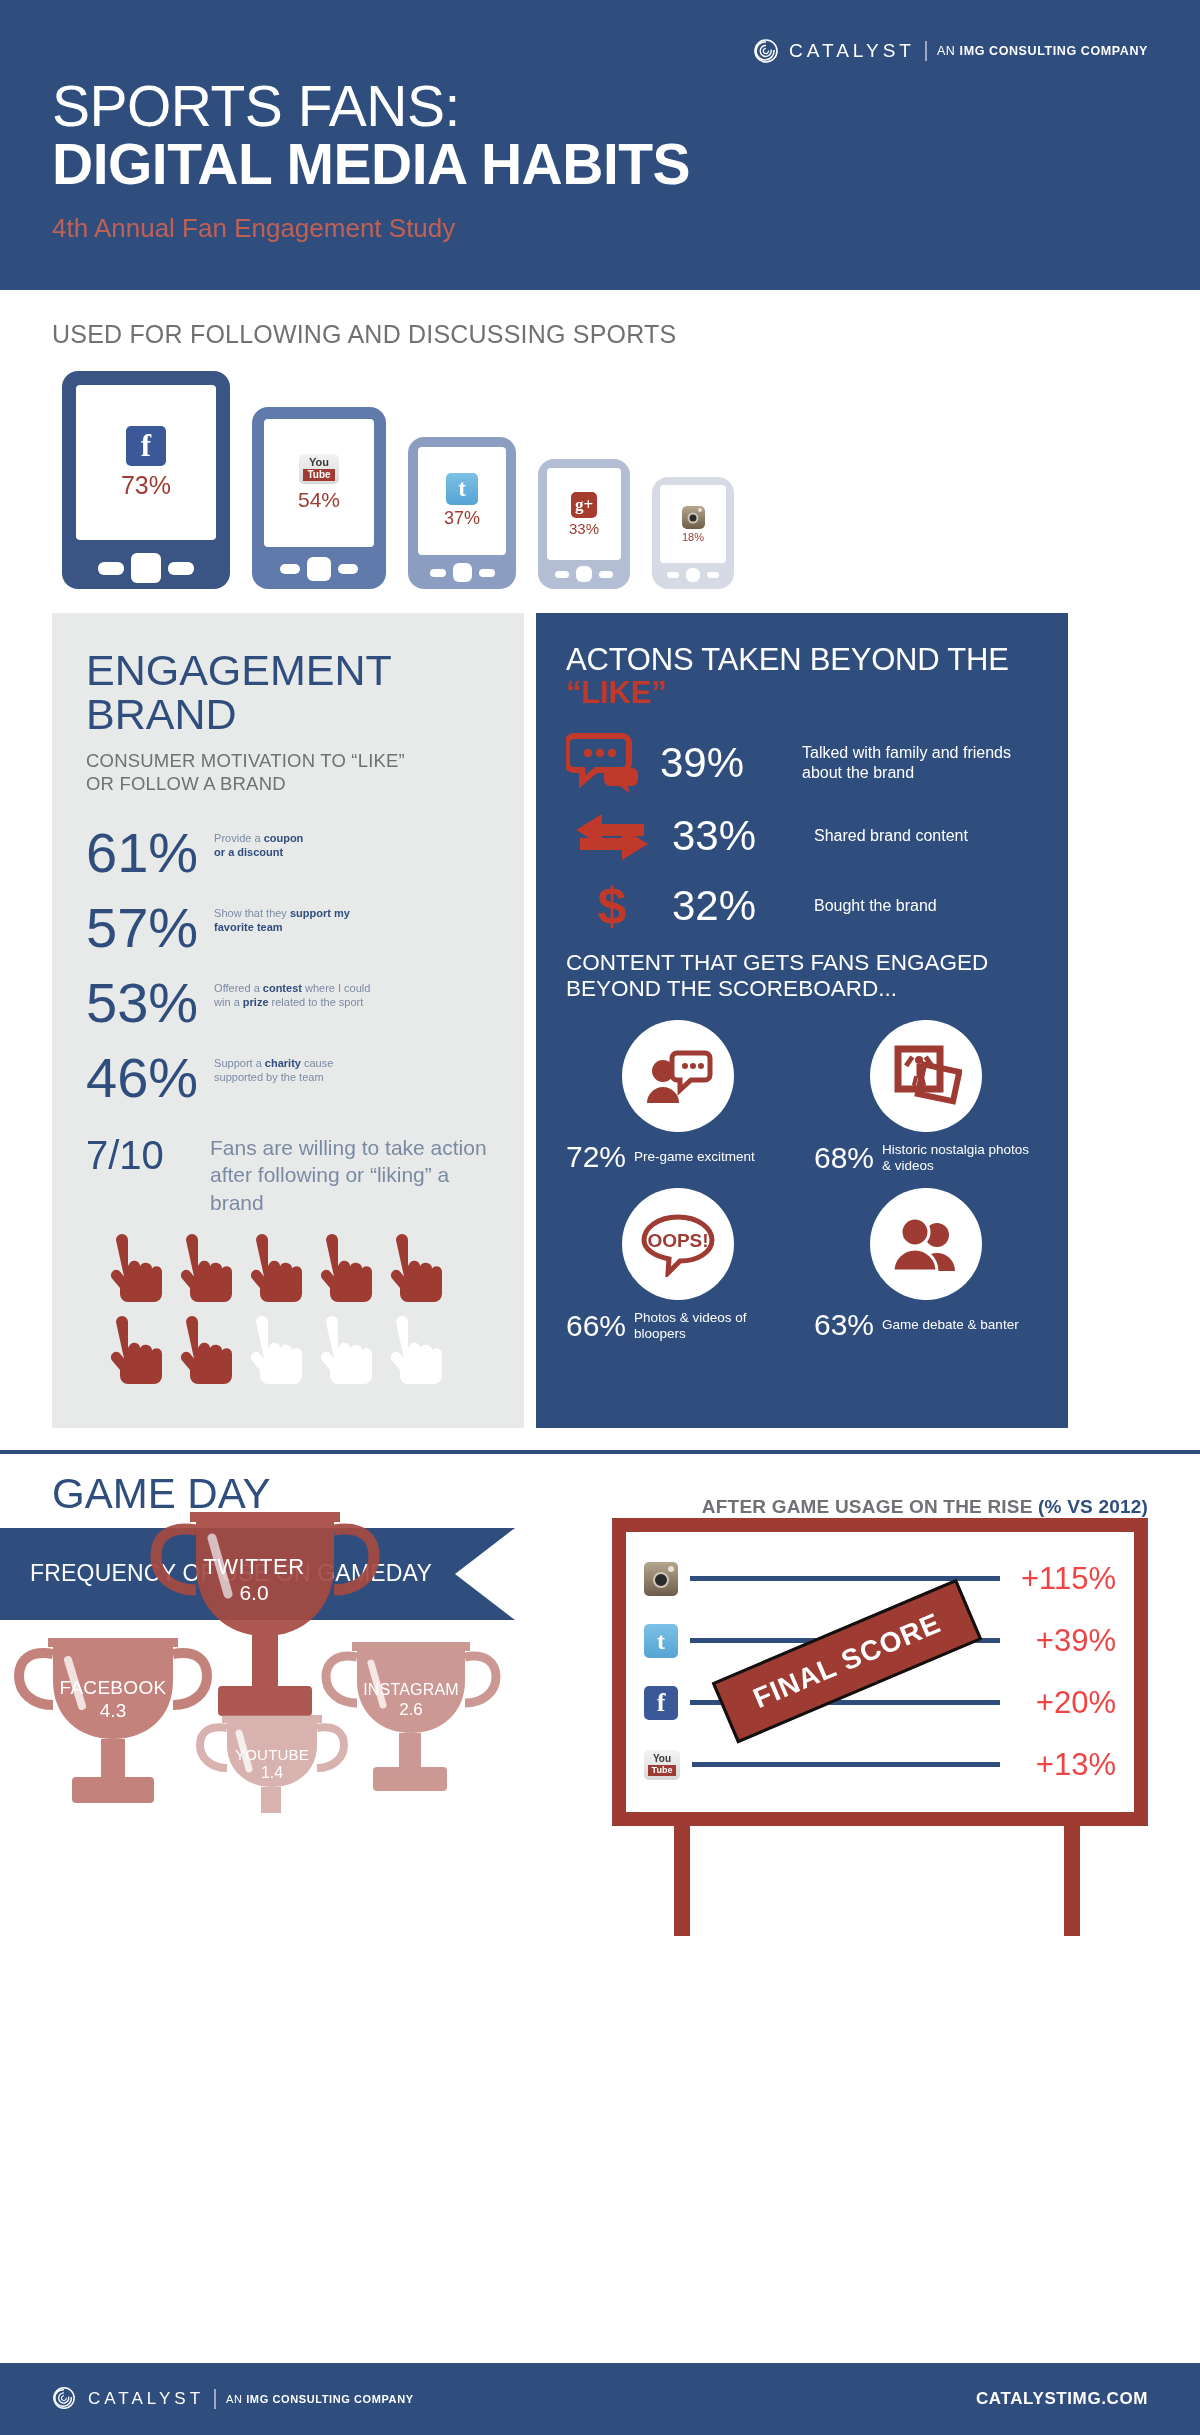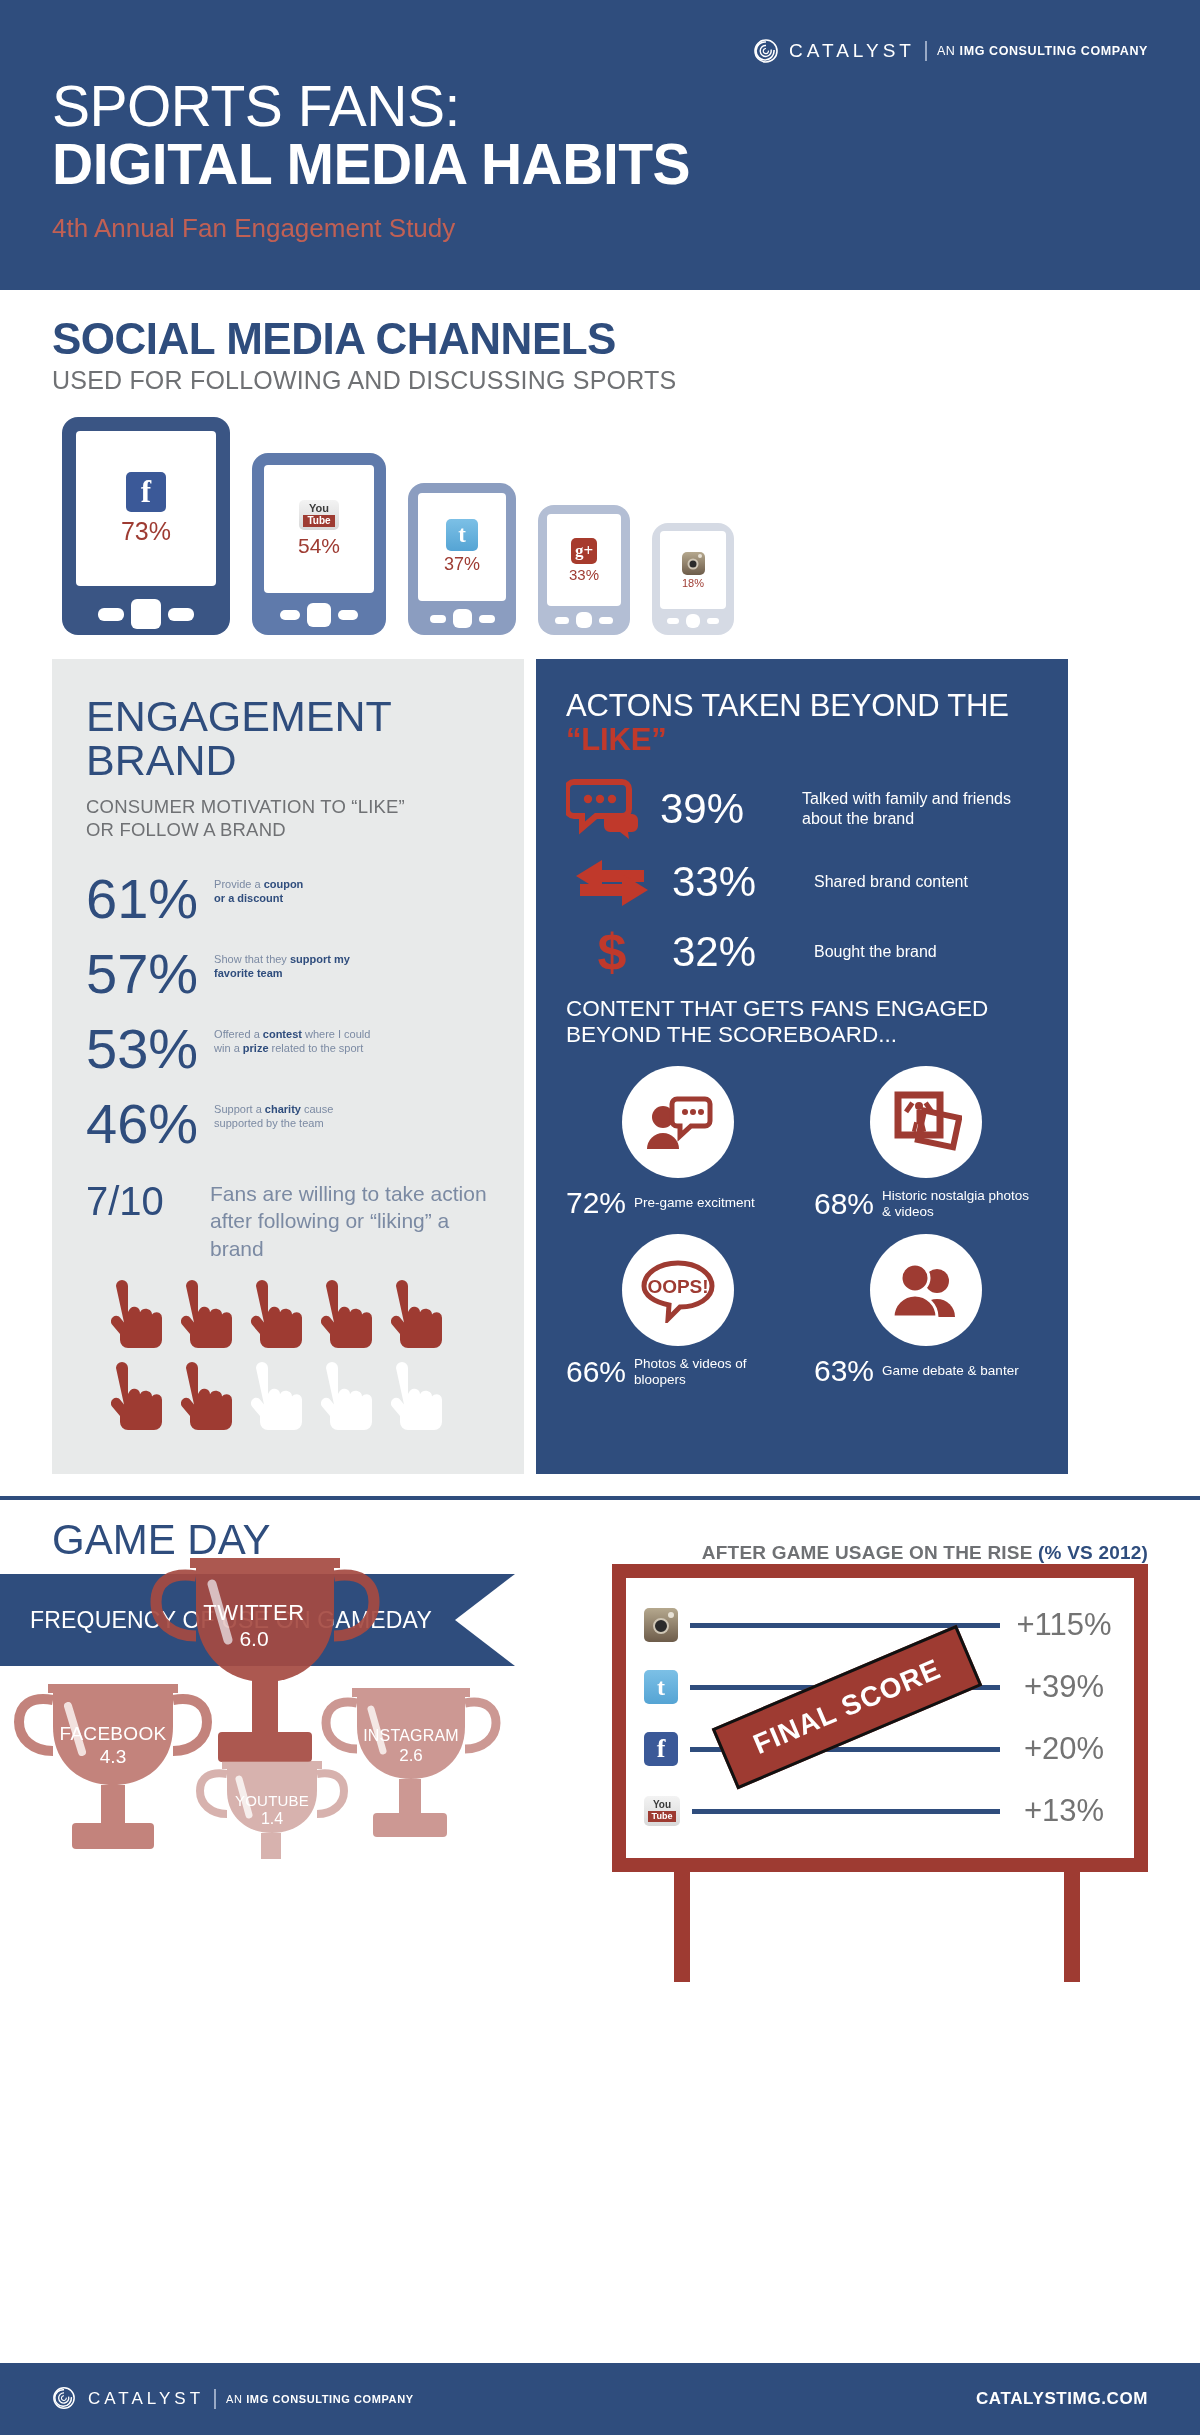--- a/index.html
+++ b/index.html
@@ -157,22 +157,22 @@
             border-top:46px solid #2f4d7d; border-bottom:46px solid #2f4d7d;
             border-right:60px solid transparent; }
   .ribbon span { color:#fff; font-size:23px; letter-spacing:0.2px; }
   .trophies { position:relative; height:330px; }
 
   .gd-right { position:relative; width:600px; padding: 0 52px 0 0; }
   .board-frame { position:relative; margin-left:12px; border:14px solid #9e3b32;
                  background:#fff; padding:16px 18px; }
   .board-row { display:flex; align-items:center; gap:12px; height:62px; }
   .brow-line { flex:1; height:5px; background:#2f4d7d; }
-  .brow-val { color:#737373; font-size:31px; font-weight:300; min-width:104px;
-              text-align:center; }
+  .brow-val { color:#ef4444; font-size:31px; font-weight:300; min-width:104px;
+              text-align:right; }
   .stamp { position:absolute; left:88px; top:96px; transform:rotate(-23deg);
            background:#9e3b32; border:3px solid #111; color:#fff; font-weight:bold;
            font-size:28px; letter-spacing:1px; padding:14px 30px;
            box-shadow:0 0 0 0 #000; }
   .legs { position:relative; height:110px; margin-left:12px; }
   .leg { position:absolute; top:0; width:16px; height:110px; background:#9e3b32; }
 
   
   .footer { position:absolute; left:0; bottom:0; width:1200px; height:72px;
             background:#2f4d7d; display:flex; align-items:center;
@@ -197,21 +197,20 @@
       <span class="brand-name">CATALYST</span>
       <span class="brand-div"></span>
       <span class="brand-tag"><span>AN </span><b>IMG CONSULTING COMPANY</b></span>
     </div>
     <div class="title1">SPORTS FANS:</div>
     <div class="title2">DIGITAL MEDIA HABITS</div>
     <div class="subtitle">4th Annual Fan Engagement Study</div>
   </div>
 
   <div class="social-wrap">
-    <div class="sec-title">SOCIAL MEDIA CHANNELS</div>
     <div class="sec-sub">USED FOR FOLLOWING AND DISCUSSING SPORTS</div>
 
     <div class="phones">
 
       <div class="phone" style="background:#3a5584;width:168px;height:218px;padding:14px 14px 0 14px;">
         <div class="screen" style="width:140px;height:155px;">
           <div class="tile fb-tile" style="width:40px;height:40px;font-size:31px;line-height:40px;">f</div>
           <div class="pct" style="font-size:25px;margin-top:5px;">73%</div>
         </div>
         <div class="home-row" style="margin-top:13px;">

